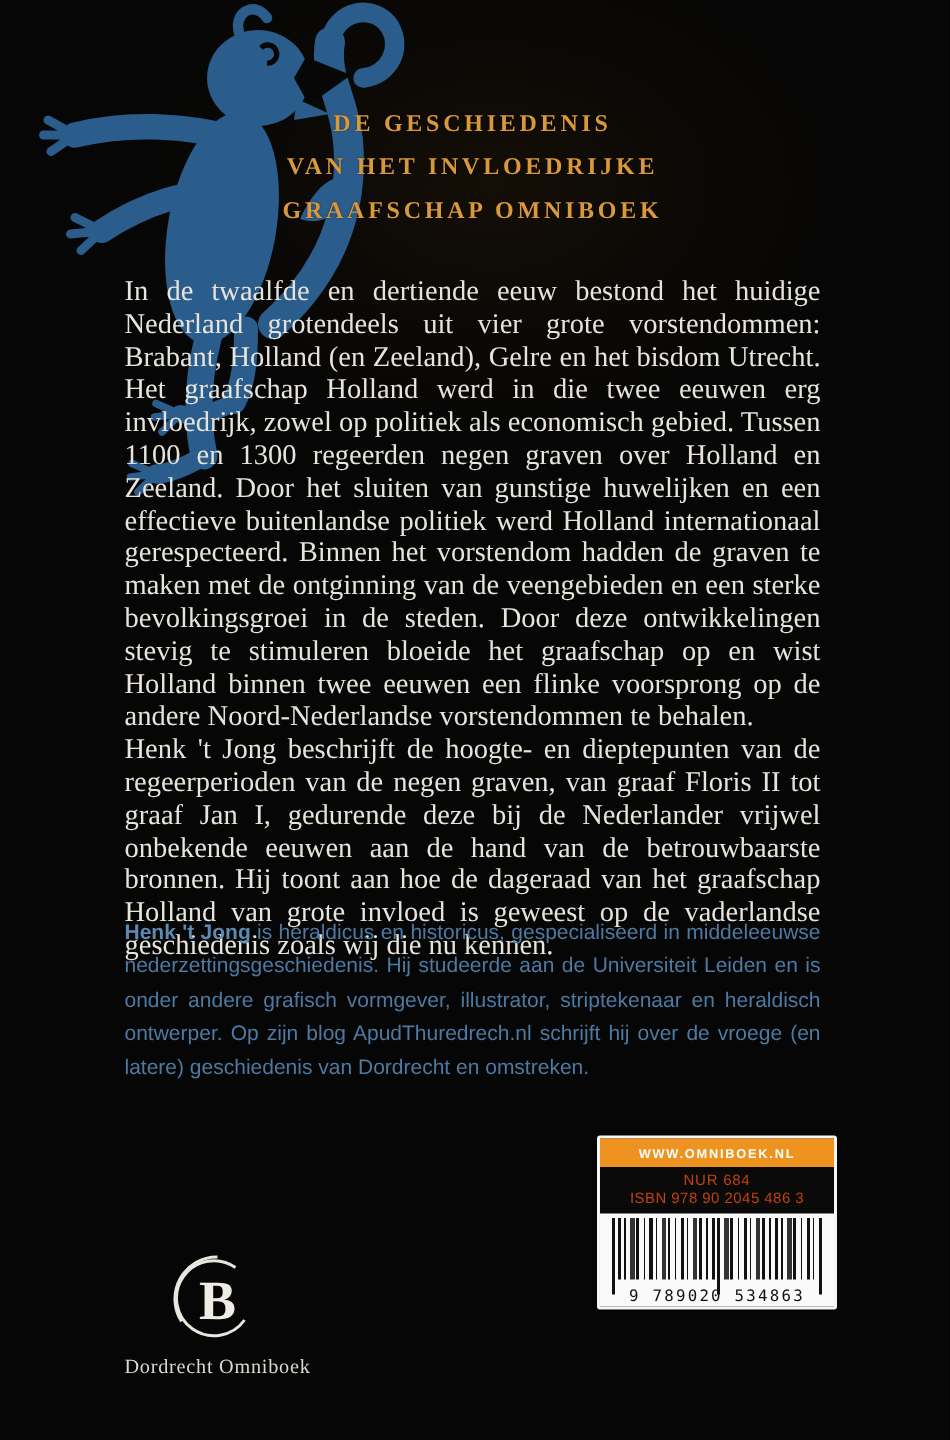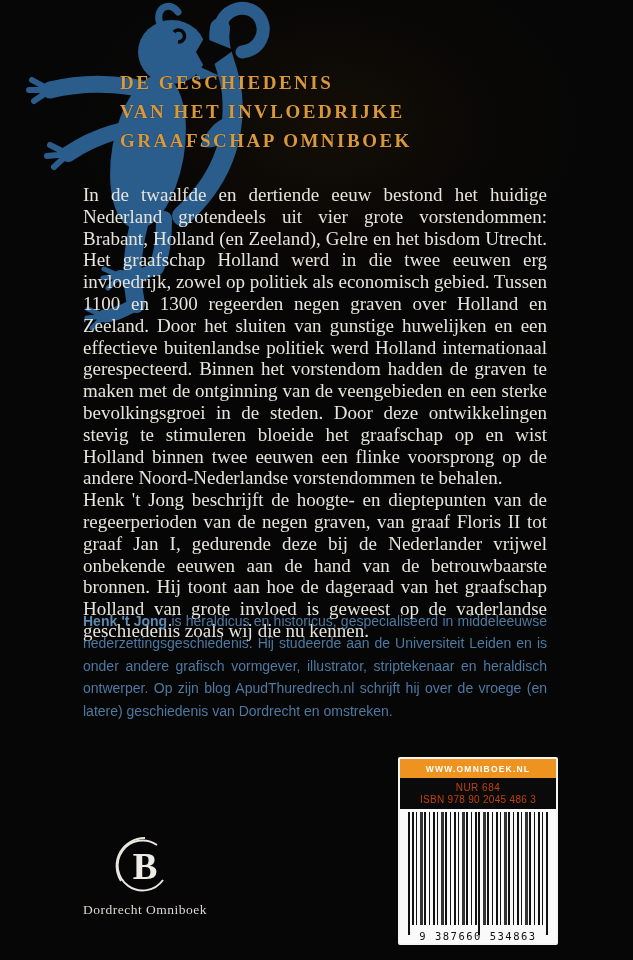--- a/index.html
+++ b/index.html
@@ -7,24 +7,25 @@
     position:relative;
     width:633px;height:960px;
     overflow:hidden;
     background:#070707;
     background:radial-gradient(ellipse 340px 230px at 52% 13%, #140e06 0%, #0a0806 45%, #060606 75%);
     font-family:"Liberation Serif", serif;
   }
   .lion-svg{position:absolute;left:12px;top:-6px;}
   .title{
     position:absolute;left:120px;top:68px;width:390px;
+    text-align:center;
     color:#d9993b;
     font-family:"Liberation Serif", serif;
     font-weight:bold;
-    font-size:19px;line-height:29px;letter-spacing:2.5px;
+    font-size:16px;line-height:29px;letter-spacing:2.5px;
     text-shadow:0 0 1px rgba(0,0,0,.6);
   }
   .synopsis{
     position:absolute;left:83px;top:184px;width:464px;
     color:#e7e4dc;
     font-size:19px;line-height:21.8px;
     text-align:justify;
   }
   .synopsis p{margin:0;}
   .bio{
@@ -36,21 +37,21 @@
   }
   .bio .author{font-weight:bold;color:#5d8ab2;}
   .publisher{position:absolute;left:55px;top:836px;width:180px;text-align:center;}
   .publisher-name{
     margin-top:2px;
     color:#ddd9d2;
     font-family:"Liberation Serif", serif;
     font-size:13.5px;letter-spacing:.5px;
   }
   .barcode-label{
-    position:absolute;left:398px;top:757px;width:160px;height:188px;
+    position:absolute;left:398px;top:757px;width:160px;height:116px;
     background:#0a0a0a;border:2px solid #f5f5f5;border-radius:2px;
     box-sizing:border-box;
     display:flex;flex-direction:column;
     font-family:"Liberation Sans", sans-serif;
   }
   .web-bar{
     height:19px;background:#ef9320;
     color:#fff;font-weight:bold;font-size:8.5px;letter-spacing:1.2px;
     display:flex;align-items:center;justify-content:center;
   }
@@ -141,17 +142,17 @@
     <div class="web-bar">WWW.OMNIBOEK.NL</div>
     <div class="label-info">
       <div class="nur">NUR 684</div>
       <div class="isbn">ISBN 978 90 2045 486 3</div>
     </div>
     <div class="barcode-area">
       <div class="bars"></div>
       <div class="guard g-left"></div>
       <div class="guard g-mid"></div>
       <div class="guard g-right"></div>
-      <div class="ean">9 387660 534863</div>
+      <div class="ean">9 789020 534863</div>
     </div>
   </div>
 
 </div>
 
 </body></html>

